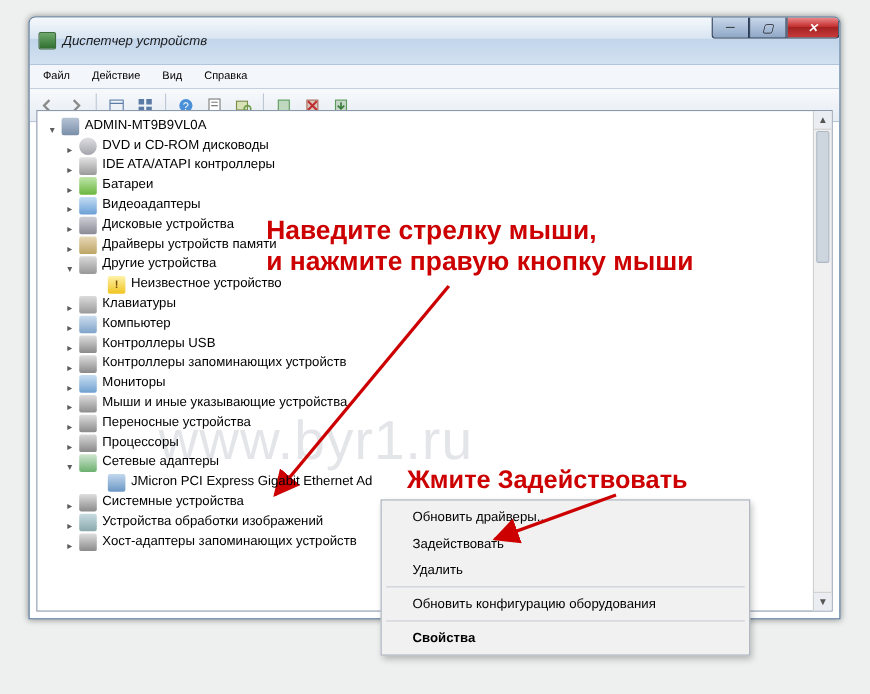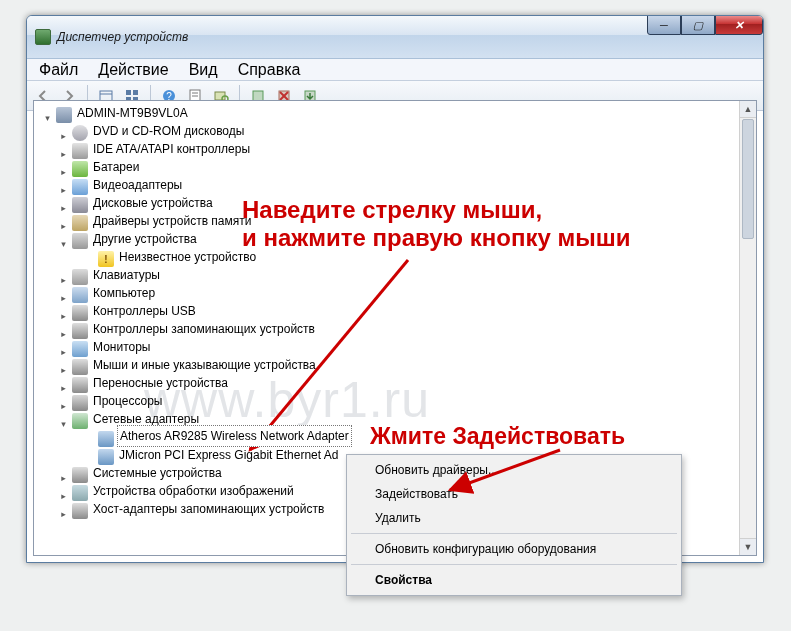--- a/index.html
+++ b/index.html
@@ -60,21 +60,21 @@
     width:48px;
     background:linear-gradient(#eb8a8a,#c53030 45%,#a12020 46%,#c83a3a);
     color:#fff;font-weight:bold;border-radius:0 0 3px 0;
   }
   .menubar {
     height:22px;
     background:#f3f6fb;
     border-bottom:1px solid #c4cfde;
     display:flex;align-items:center;
     padding-left:2px;
-    font-size:16px;
+    font-size:10px;
   }
   .menuitem{padding:2px 10px;}
   .toolbar {
     height:30px;
     background:linear-gradient(#f7f9fc,#e6ecf3);
     border-bottom:1px solid #bcc7d6;
     display:flex;align-items:center;
     padding-left:4px;gap:2px;
   }
   .tbtn{
@@ -334,25 +334,20 @@
           <span class="lbl">Процессоры</span>
         </div>
       <div class="node" style="padding-left:16px">
           <span class="exp open"></span>
           <span class="nicon i-net"></span>
           <span class="lbl">Сетевые адаптеры</span>
         </div>
       <div class="node" style="padding-left:42px">
           <span class="exp none"></span>
           <span class="nicon i-nic"></span>
-          <span class="lbl selected">Atheros AR9285 Wireless Network Adapter</span>
-        </div>
-      <div class="node" style="padding-left:42px">
-          <span class="exp none"></span>
-          <span class="nicon i-nic"></span>
           <span class="lbl">JMicron PCI Express Gigabit Ethernet Ad</span>
         </div>
       <div class="node" style="padding-left:16px">
           <span class="exp closed"></span>
           <span class="nicon i-sys"></span>
           <span class="lbl">Системные устройства</span>
         </div>
       <div class="node" style="padding-left:16px">
           <span class="exp closed"></span>
           <span class="nicon i-img"></span>

